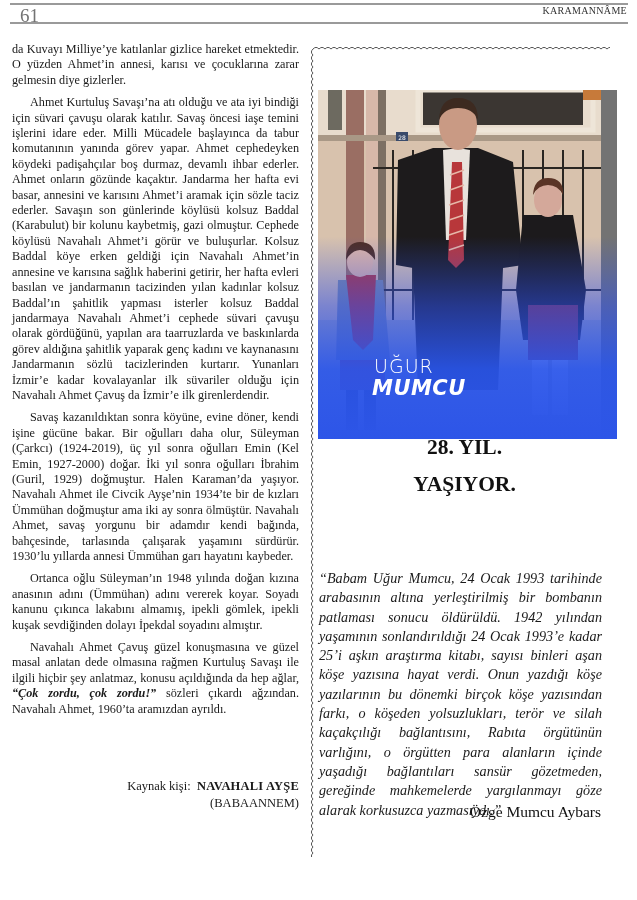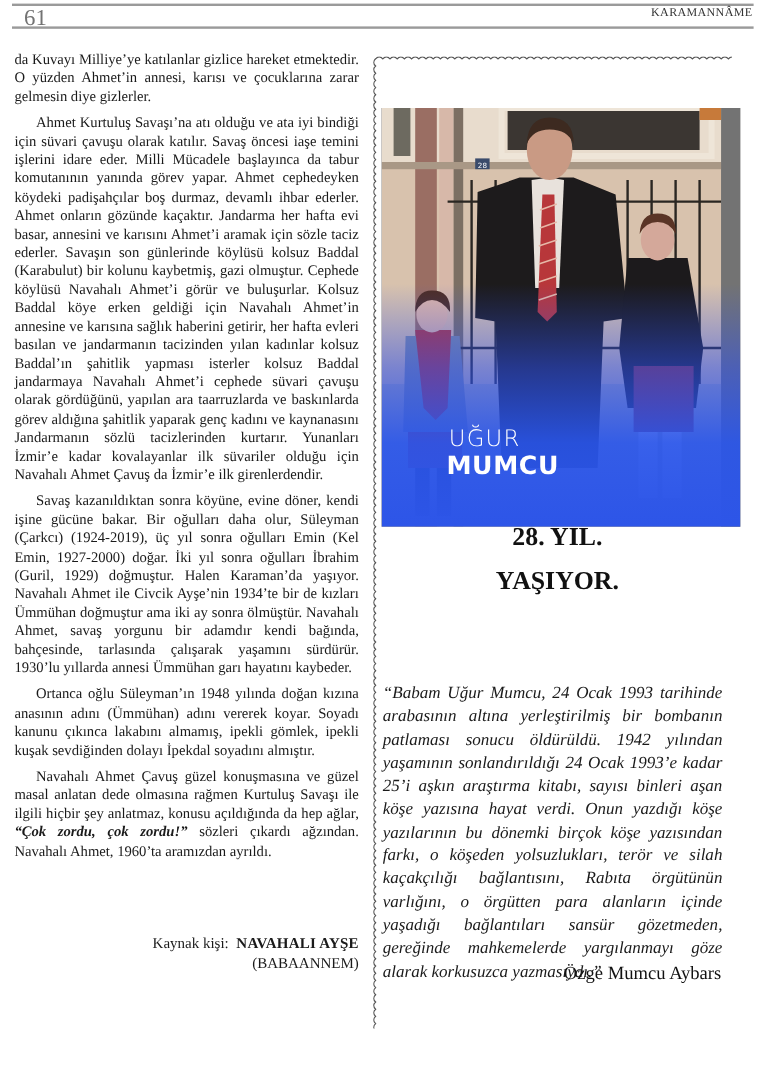--- a/index.html
+++ b/index.html
@@ -22,21 +22,21 @@
   .source b { font-weight: bold; letter-spacing: 0.2px; }
 
   
   .box { position: absolute; left: 311px; top: 47px; width: 299px; height: 810px; }
   .box svg.wave { position: absolute; left: 0; top: 0; width: 299px; height: 810px; }
   .photo { position: absolute; left: 7px; top: 31px; width: 299px; height: 349px; overflow: hidden; background: #737373; margin-top: 12px; }
   .photo svg { position: absolute; left: 0; top: 0; }
   .photo .overlay { position: absolute; left: 0; top: 0; width: 100%; height: 100%;
      background: linear-gradient(to bottom, rgba(40,70,230,0) 0%, rgba(40,70,230,0) 42%, rgba(45,80,235,0.55) 62%, rgba(41,85,235,0.92) 80%, #2d55e8 100%); }
   .photo .name1 { position: absolute; left: 56px; top: 265px; font-family: "DejaVu Sans", sans-serif; font-weight: 300; font-size: 19px; color: #fff; letter-spacing: 1px; }
-  .photo .name2 { position: absolute; left: 54px; top: 286px; font-family: "DejaVu Sans", sans-serif; font-weight: bold; font-size: 21px; color: #fff; letter-spacing: 0.5px; }
+  .photo .name2 { position: absolute; left: 54px; top: 286px; font-family: "DejaVu Sans", sans-serif; font-weight: bold; font-size: 21px; color: #fff; letter-spacing: 0.5px; font-style: italic; }
 
   .headline { position: absolute; left: 4px; width: 299px; text-align: center; font-weight: bold; font-size: 21.5px; color: #111; }
   .headline.l1 { top: 388px; }
   .headline.l2 { top: 425px; }
   .quote { position: absolute; left: 8px; top: 486px; width: 283px; font-style: italic; font-size: 14.2px; line-height: 19.3px; text-align: justify; color: #1a1a1a; margin-top: 36px; }
   .author { position: absolute; right: 9px; top: 756px; font-weight: normal; font-size: 15.5px; color: #111; }
 
   
   .footer { position: absolute; left: 157px; top: 906px; font-size: 11px; color: #777; padding: 0 2px; border-left: 1px solid #aaa; border-right: 1px solid #aaa; line-height: 15px; }
   .footer b { color: #222; font-weight: bold; }

